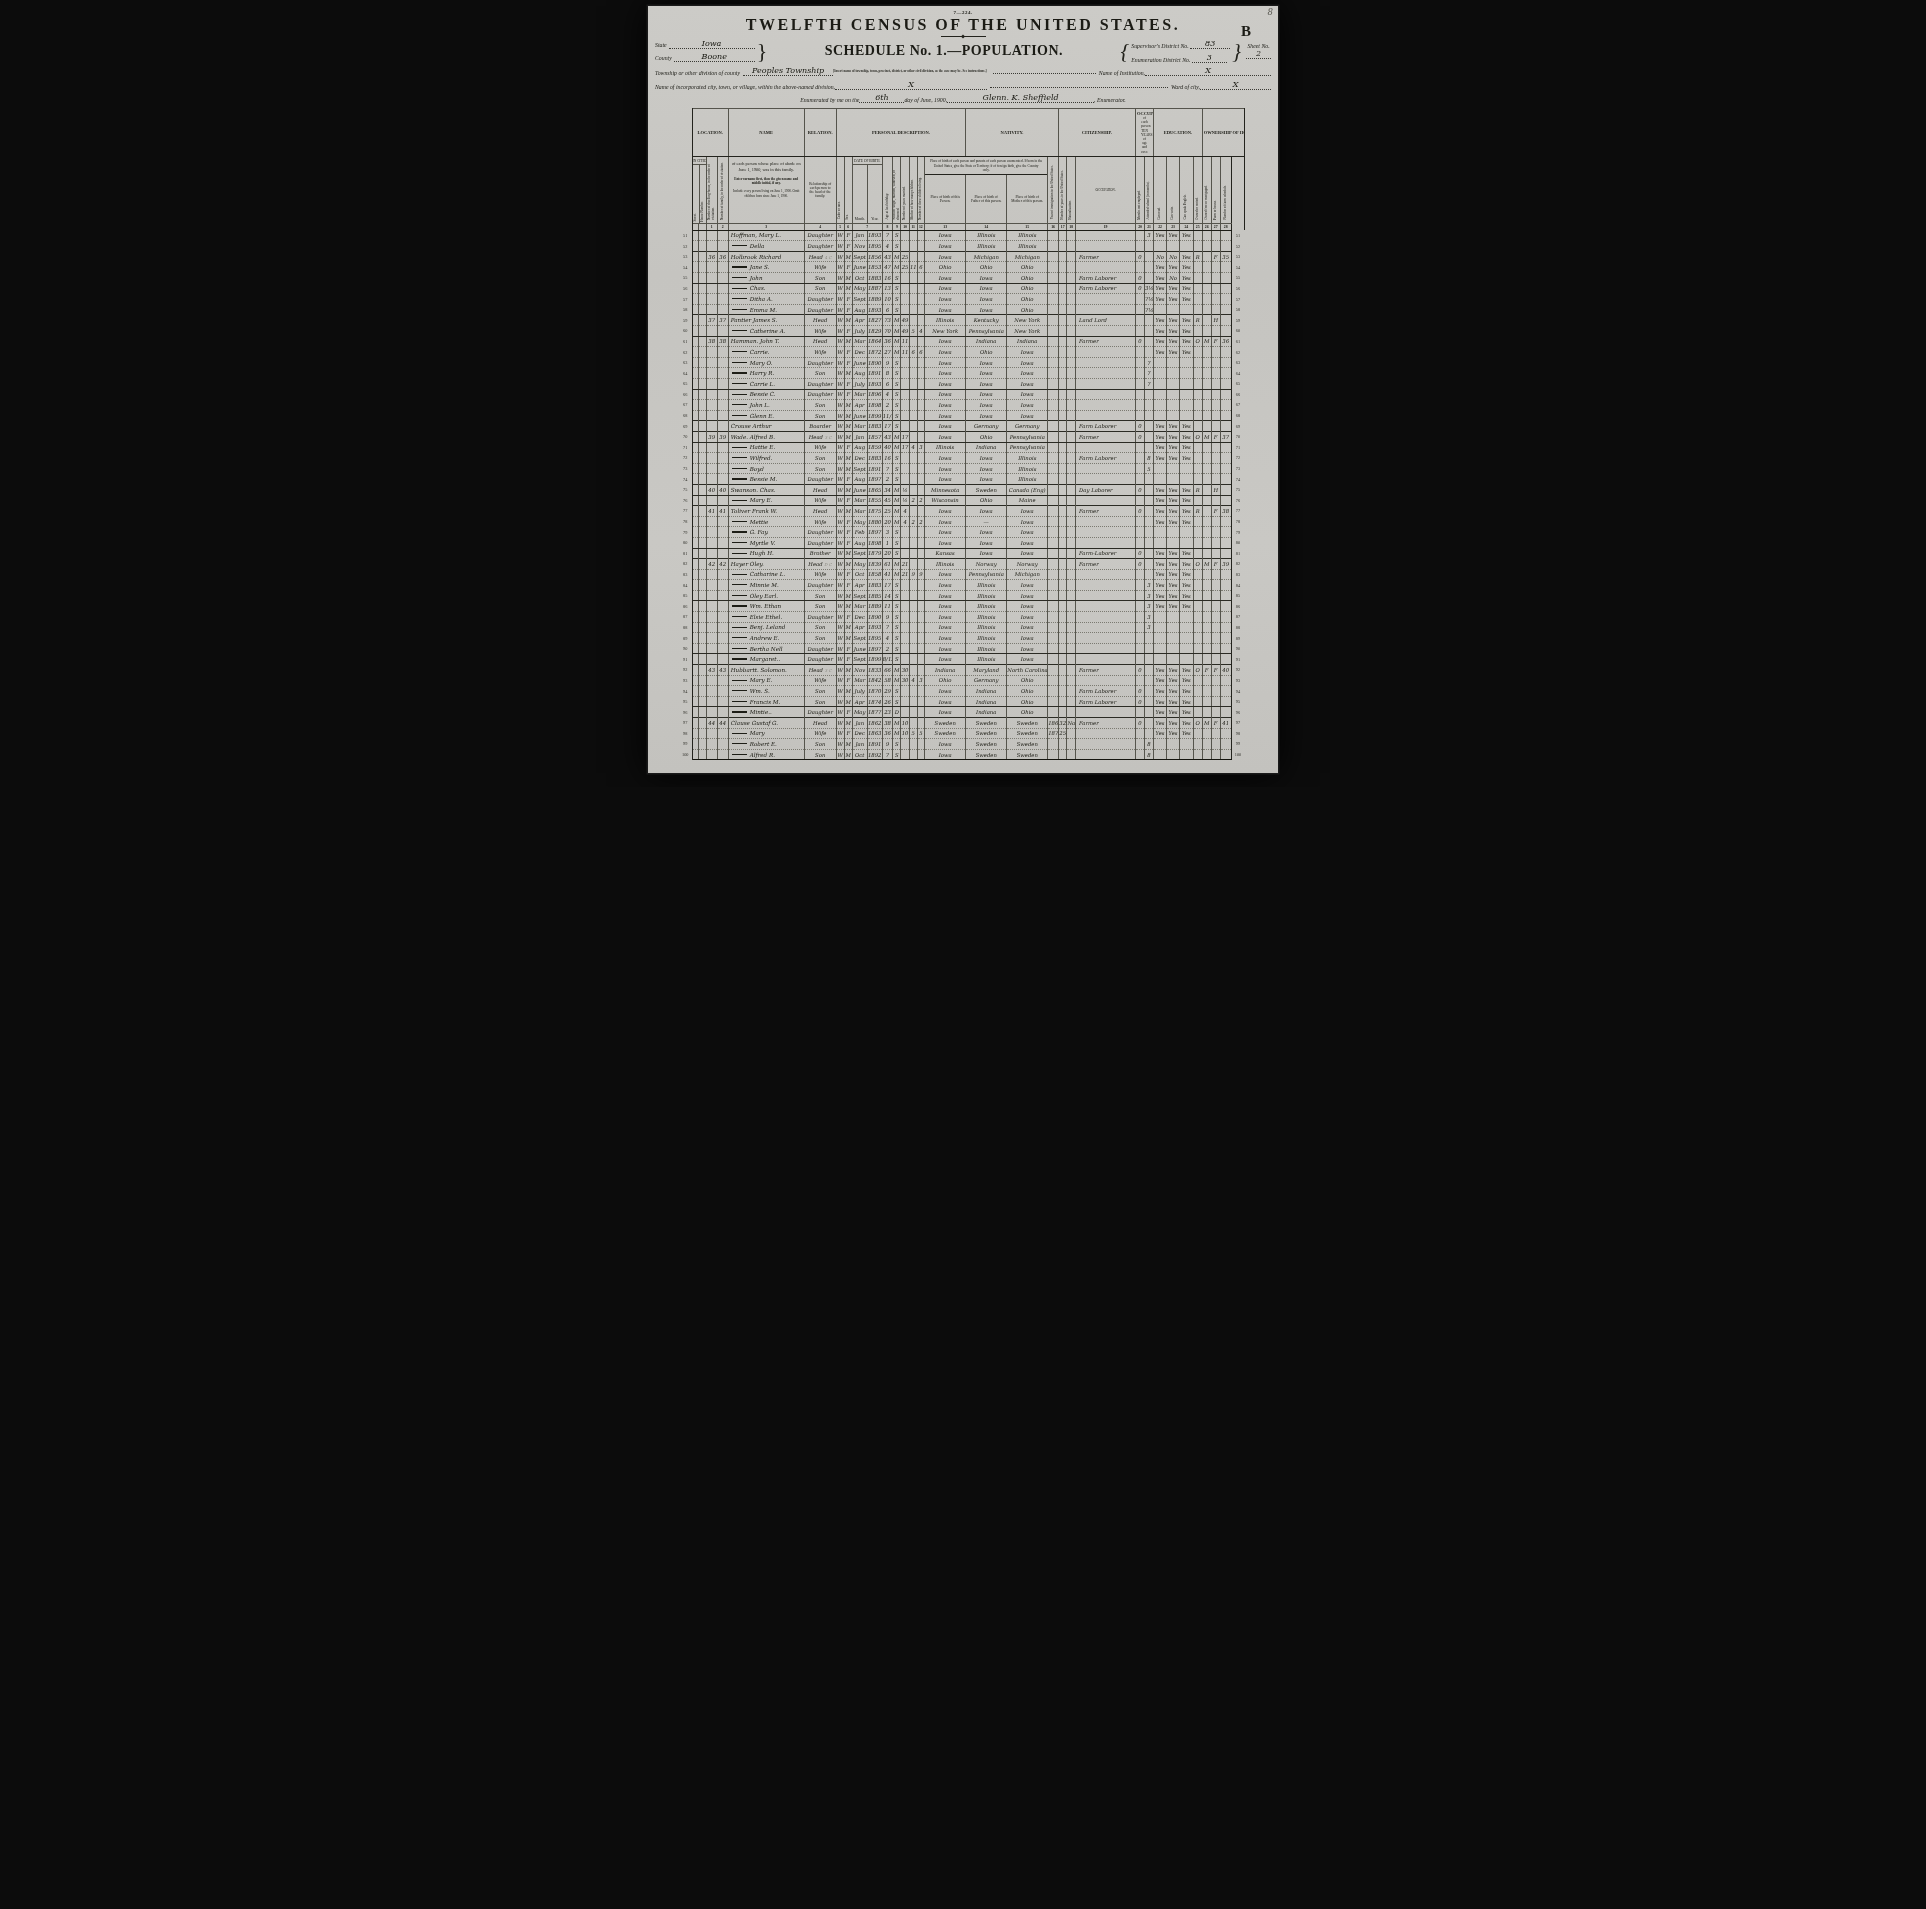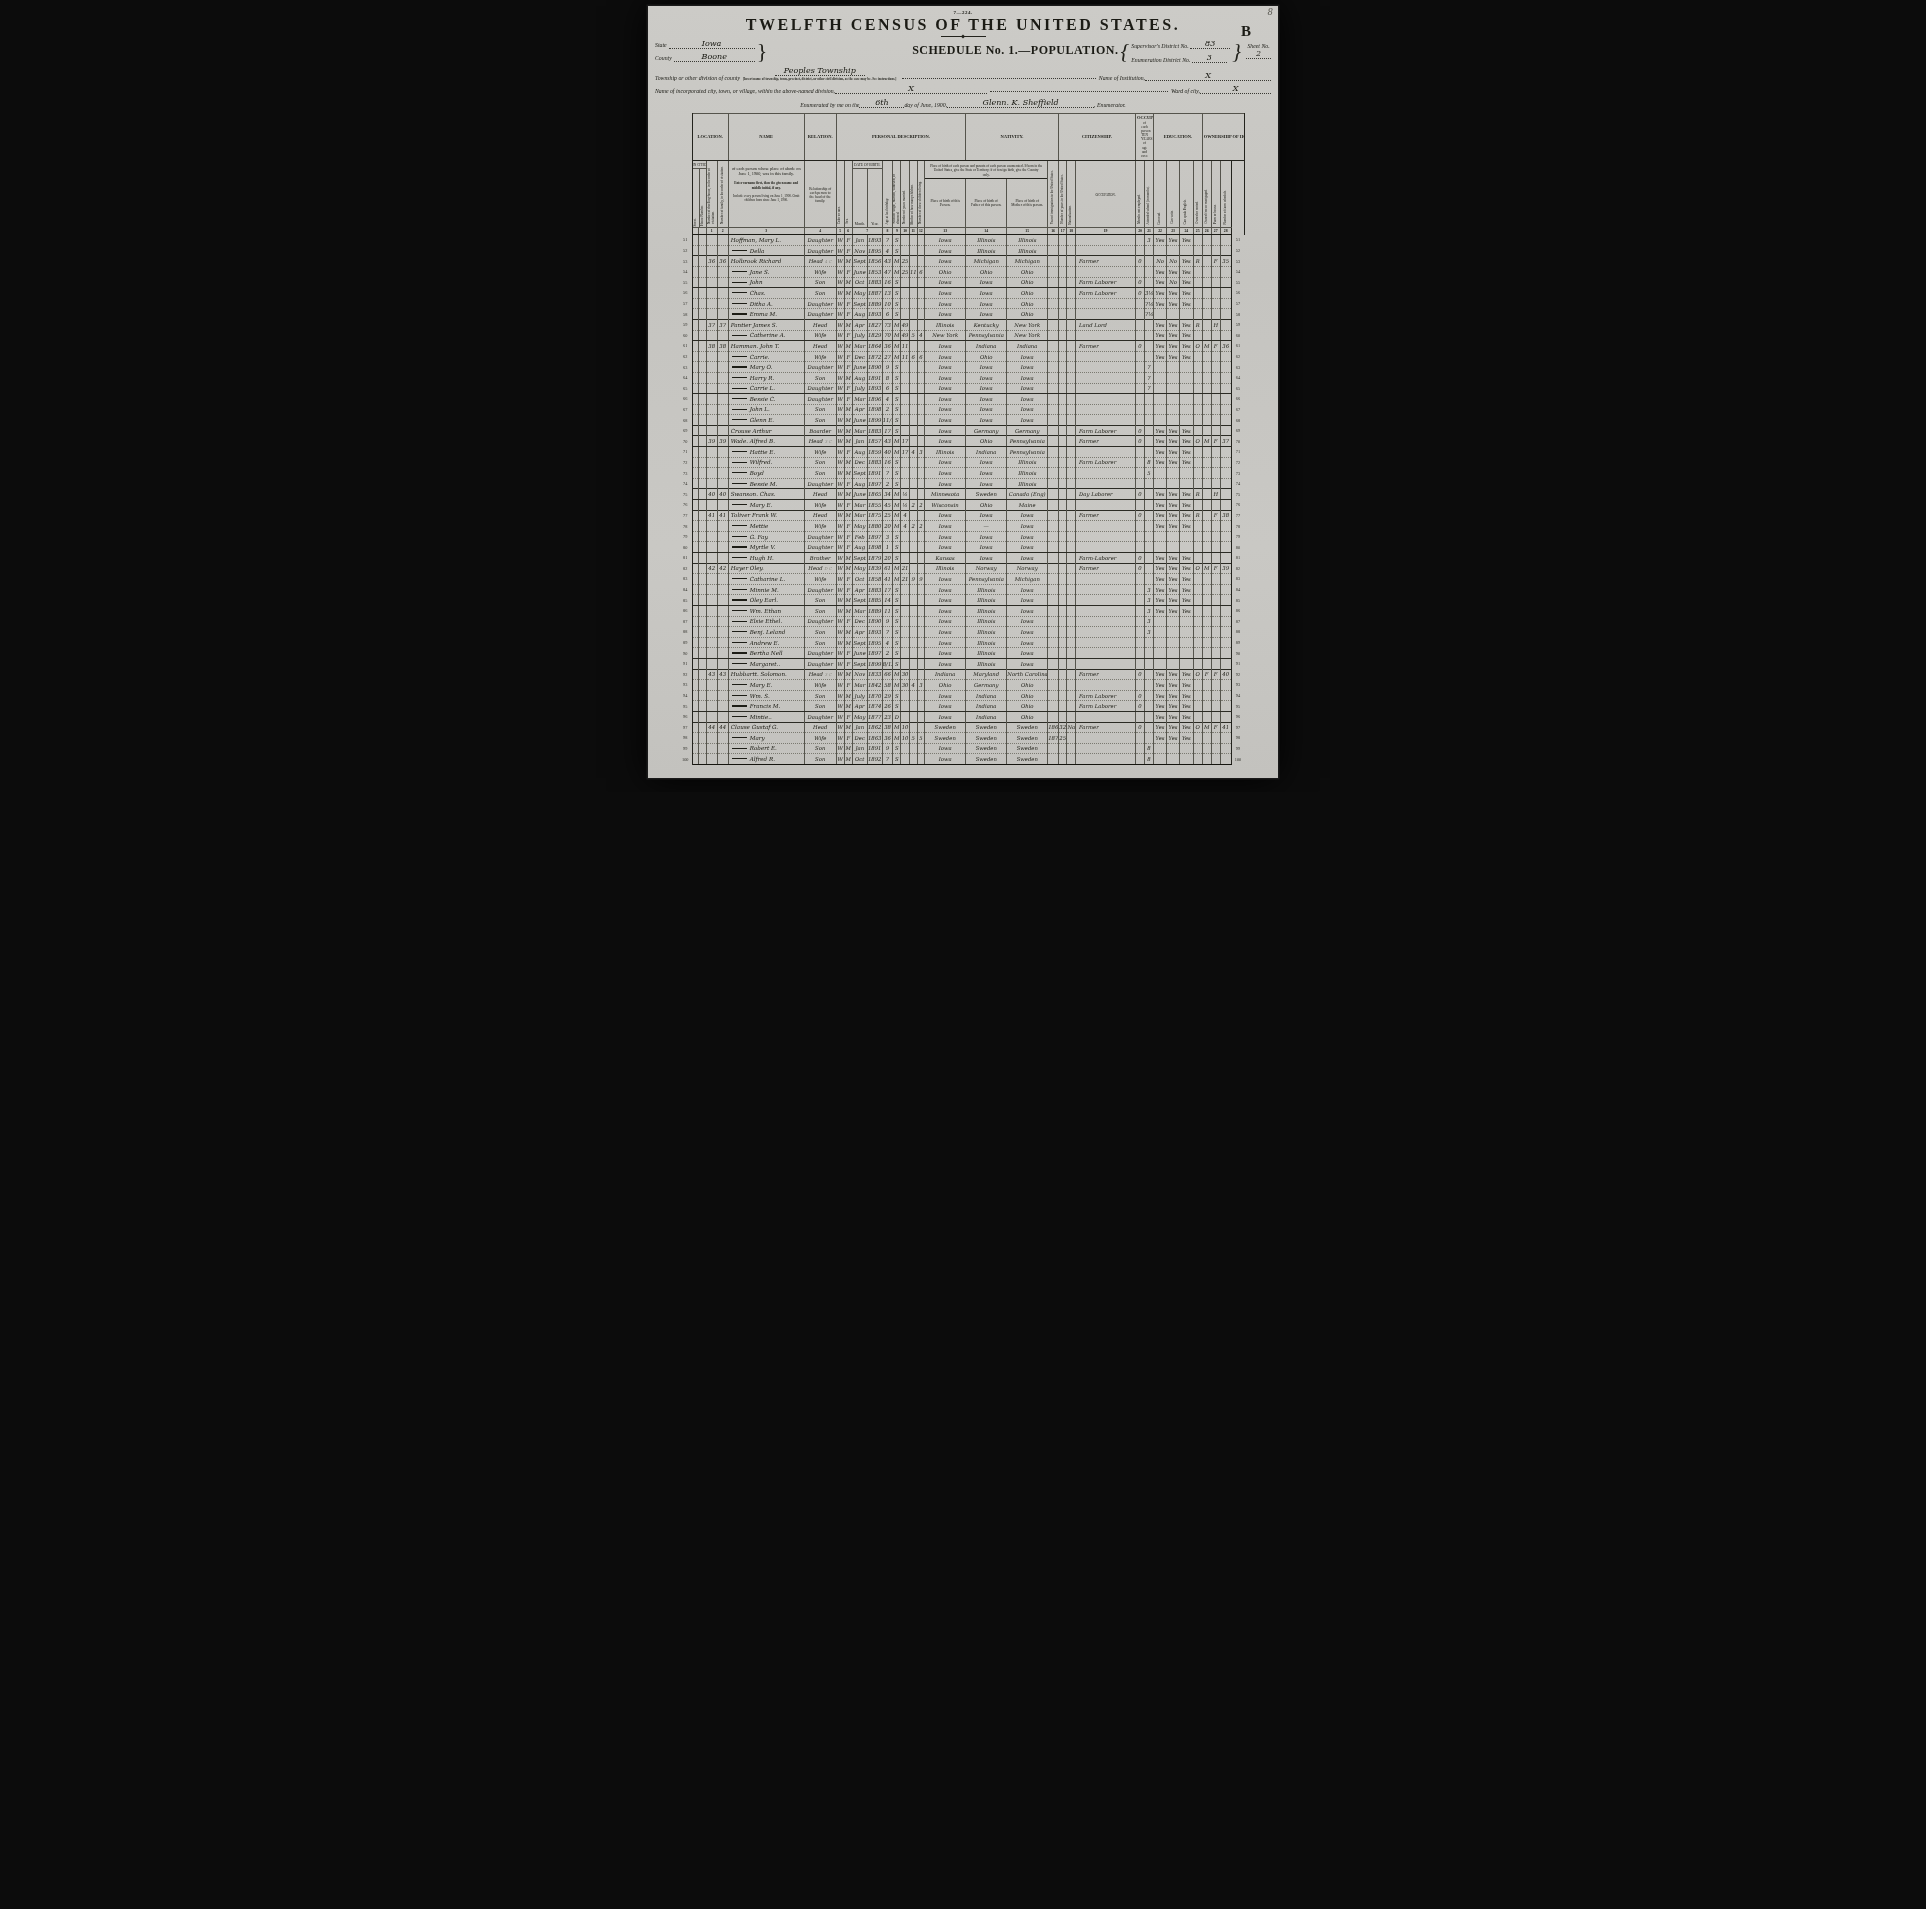--- a/index.html
+++ b/index.html
@@ -16,26 +16,26 @@
   .sheetletter{position:absolute;top:17px;right:27px;font-size:15px;font-weight:bold;}
   .orn{width:45px;margin:1.5px auto 2px;border-top:1px solid #23231d;position:relative;}
   .orn::after{content:"";position:absolute;left:50%;top:-2px;width:3px;height:3px;background:#23231d;transform:translateX(-50%) rotate(45deg);}
   .lbl{font-style:italic;font-size:5.8px;}
   .fill{display:inline-block;border-bottom:0.5px dotted #3a3a34;text-align:center;vertical-align:bottom;}
   .hwbig{font-family:"DejaVu Serif",serif;font-style:italic;font-size:8px;color:#16160f;}
   .toprow{display:flex;align-items:center;justify-content:space-between;margin-top:1px;}
   .stateblk{display:flex;align-items:center;}
   .stateblk .lines{display:flex;flex-direction:column;gap:3px;}
   .brace{font-size:22px;font-weight:200;line-height:0.9;padding:0 2px;color:#23231d;}
-  .schedule{font-size:12px;font-weight:bold;letter-spacing:0.5px;text-align:right;flex:1;}
+  .schedule{font-size:14px;font-weight:bold;letter-spacing:0.5px;text-align:center;flex:1;}
   .distblk{display:flex;align-items:center;font-style:italic;font-size:5.8px;}
   .distblk .lines{display:flex;flex-direction:column;gap:4px;}
   .sheetno{display:flex;flex-direction:column;align-items:center;font-style:italic;font-size:5.8px;margin-left:3px;}
   .formline{margin-top:3.5px;font-size:5.8px;display:flex;align-items:flex-end;}
-  .fillstack{display:inline-flex;flex-direction:column;align-items:center;margin:0 3px;}
+  .fillstack{display:inline-flex;align-items:center;margin:0 3px;}
   .fillstack .uv{border-bottom:0.5px dotted #3a3a34;padding:0 9px;}
   .tinynote{font-size:3.3px;font-weight:bold;color:#2c2c26;margin-top:0.5px;}
   .spacer{flex:1;border-bottom:0.5px dotted #3a3a34;height:0.5px;margin:0 3px 2px;}
   .centerline{justify-content:center;}
   
   table.census{border-collapse:collapse;table-layout:fixed;width:568px;margin:5px auto 0;background:transparent;}
   th,td{border:0.5px solid #55544c;overflow:hidden;white-space:nowrap;padding:0;}
   th{font-weight:bold;}
   .rn{border-top:none !important;border-bottom:none !important;border-left:none !important;border-right:none !important;
       font-family:"Liberation Serif",serif;font-size:4.3px;color:#30302a;text-align:center;background:transparent;}

